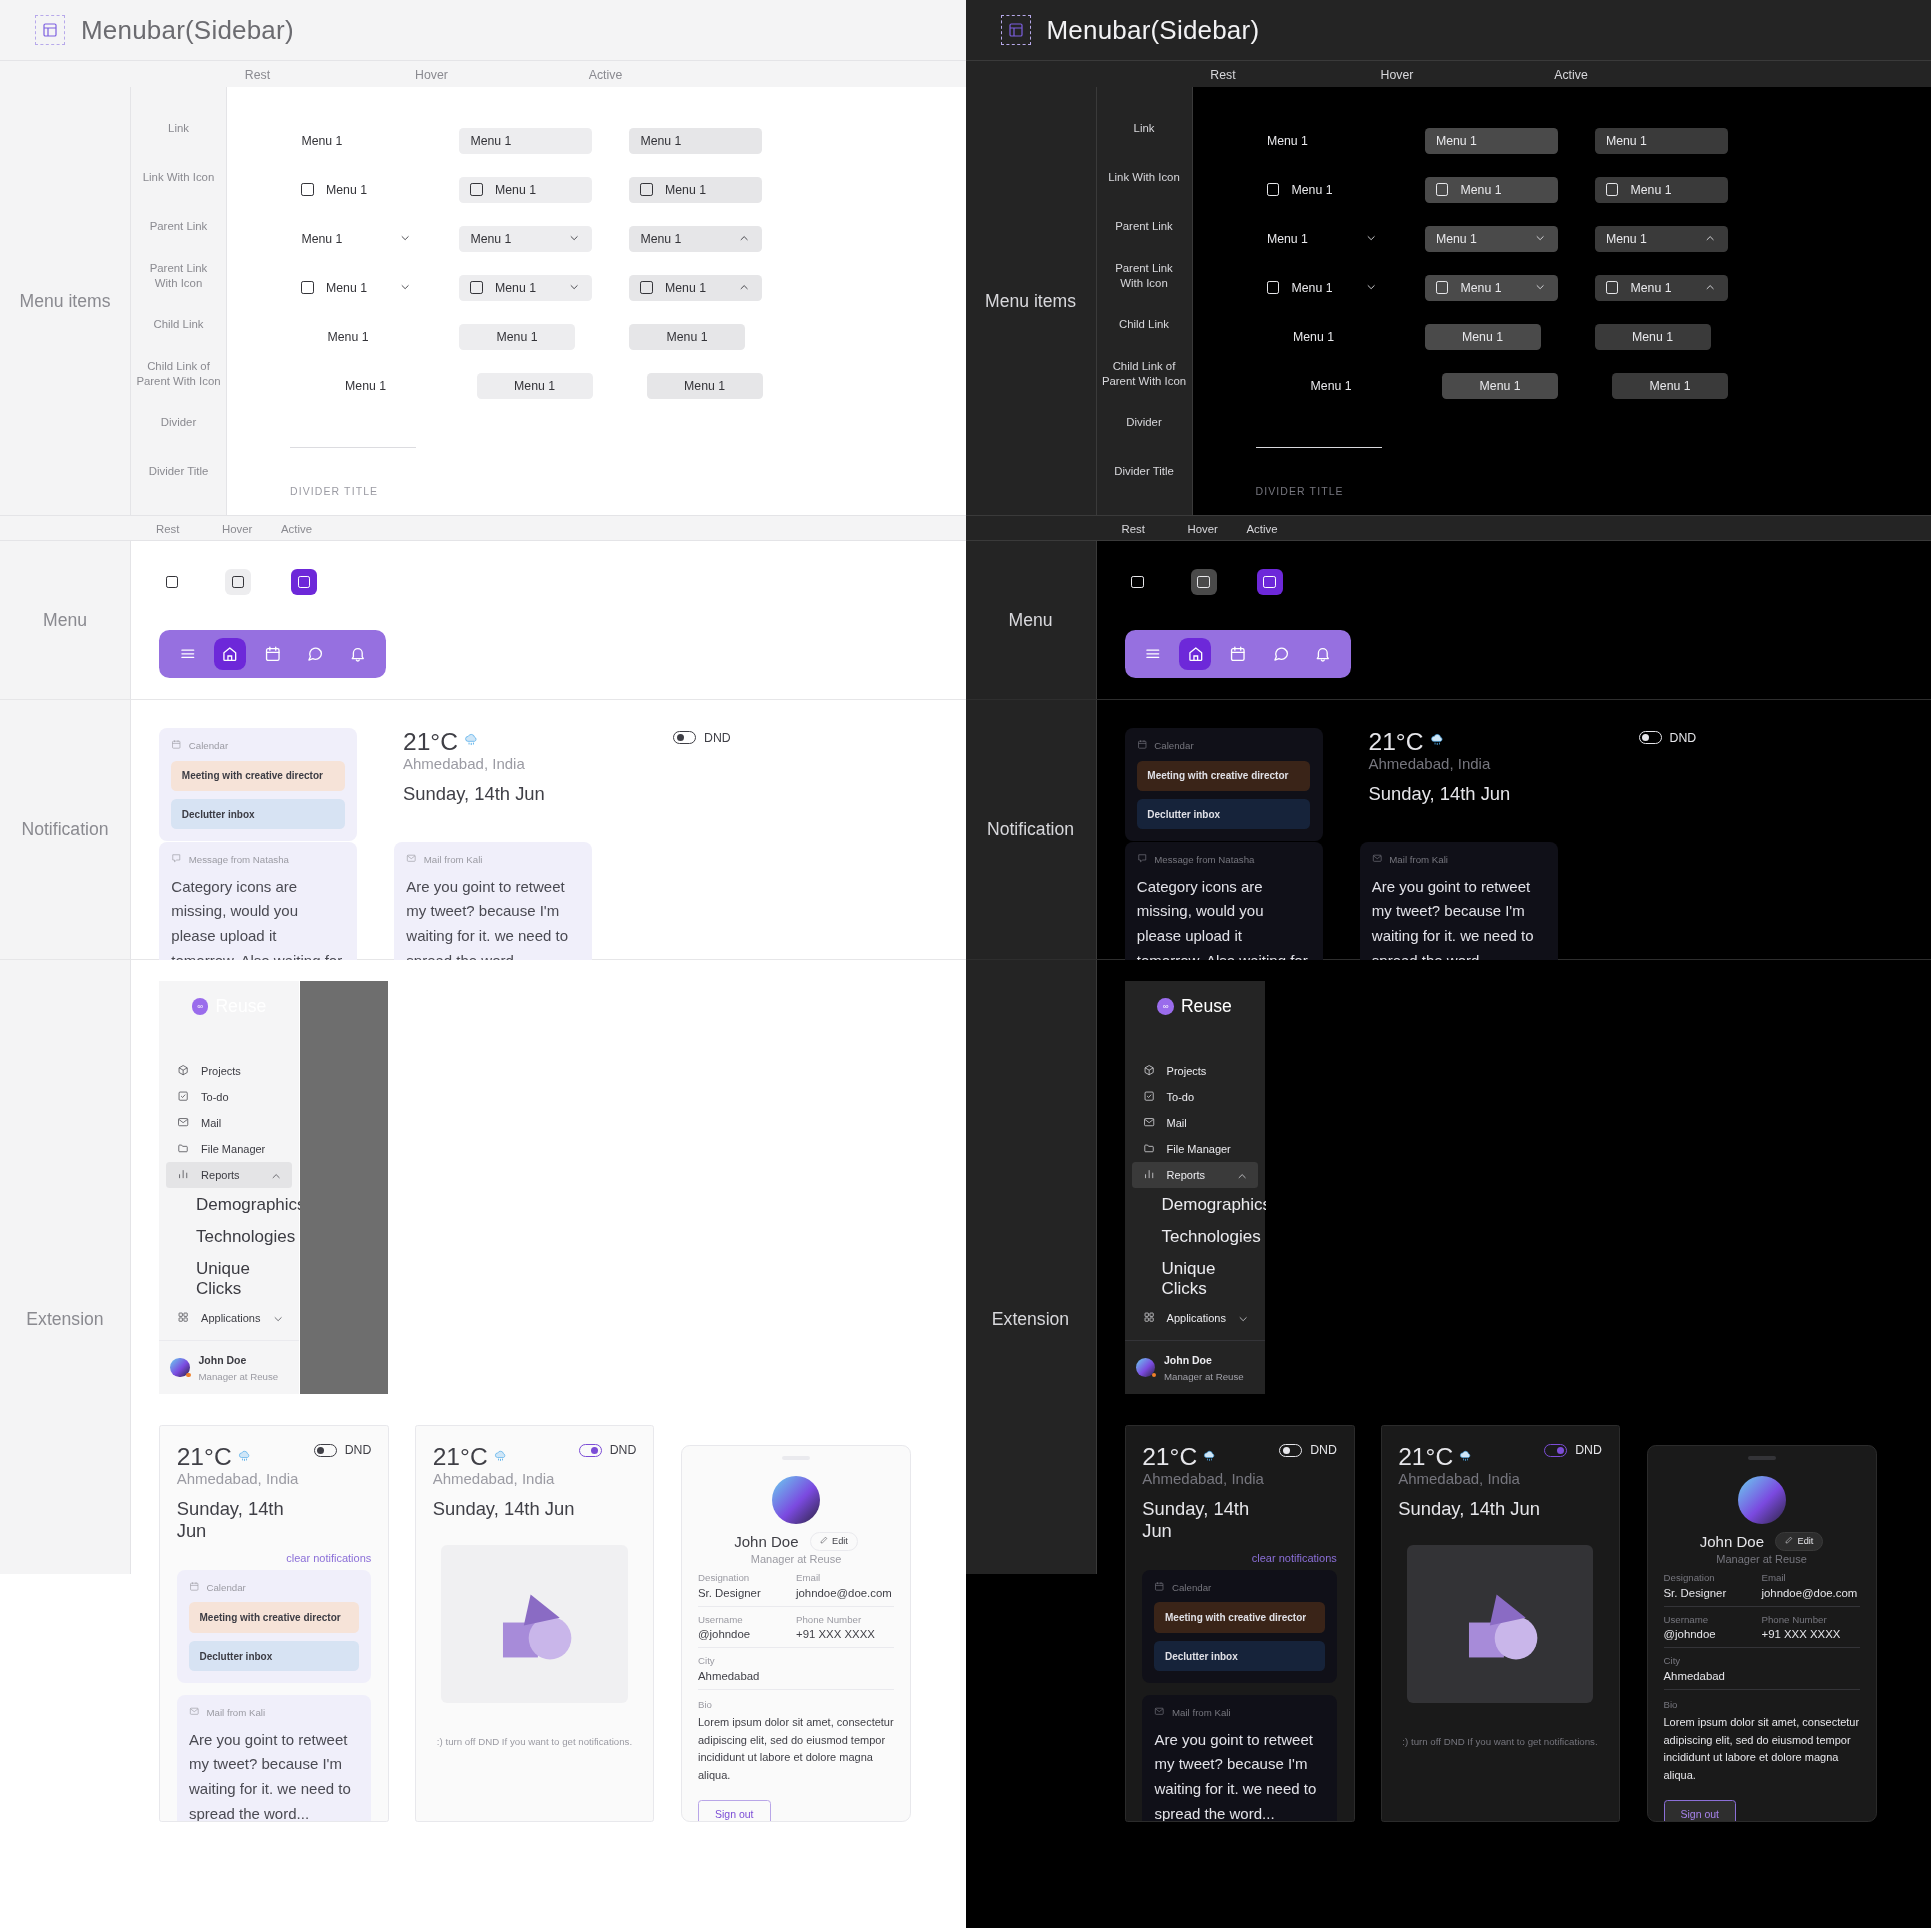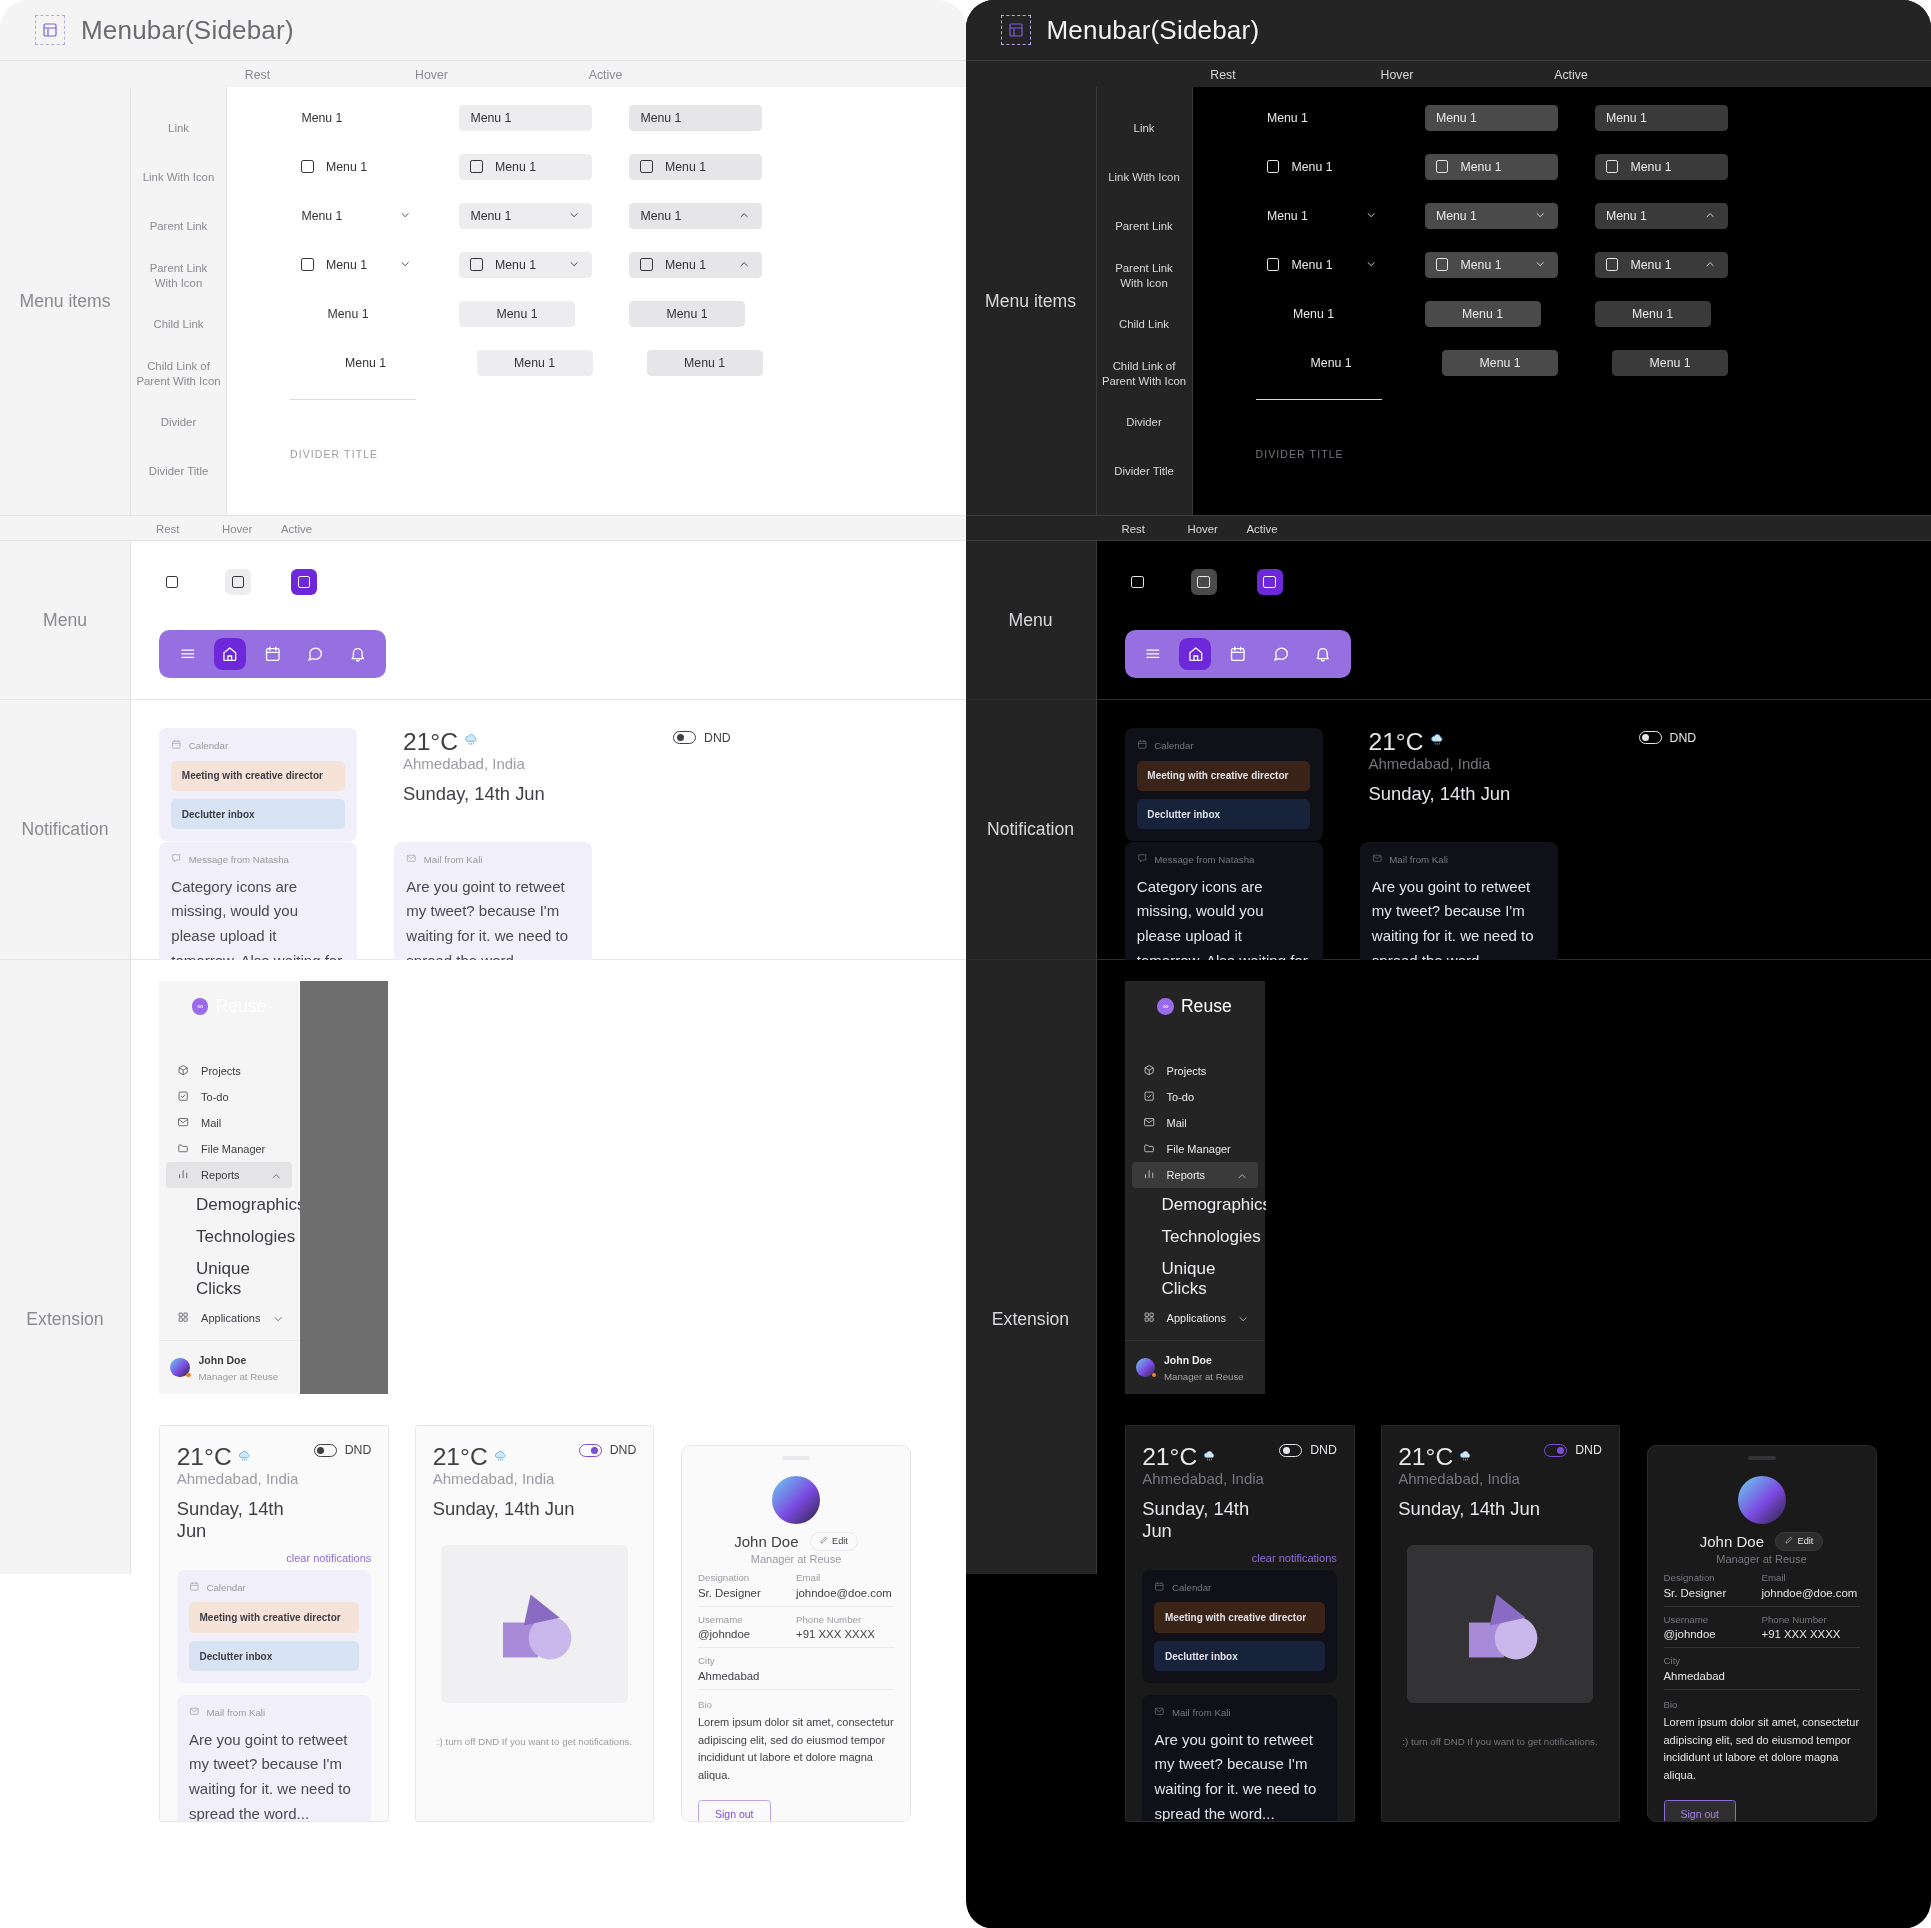--- a/index.html
+++ b/index.html
@@ -3,21 +3,21 @@
 <meta charset="utf-8">
 <style>
   * { box-sizing: border-box; margin:0; padding:0; }
   html,body { width:1931px; height:1929px; }
   body {
     font-family: "Liberation Sans", sans-serif;
     background:#fff;
     overflow:hidden;
   }
   .page { position:relative; width:1931px; height:1929px; display:flex; }
-  .theme { position:relative; width:966px; height:1929px; overflow:hidden;border-radius:28px; }
+  .theme { position:relative; width:966px; height:1929px; overflow:hidden; }
 
   
   .light {
     --bg:#ffffff;
     --shell:#f4f4f5;
     --rail:#f4f4f5;
     --rail-line:#e4e4e7;
     --label:#8a8a90;
     --title:#6b6b70;
     --text:#3f3f46;
@@ -112,21 +112,21 @@
     border-left:0.9px solid var(--rail-line); border-right:0.9px solid var(--rail-line);
   }
   .row-label {
     font-size:11.4px; color:var(--label); text-align:center;
     display:flex; align-items:center; justify-content:center;
     line-height:1.35; padding:0 5.3px;
   }
   .cells-col { flex:1; background:var(--bg); position:relative; }
 
   .mrow { position:relative; }
-  .cell { position:absolute; top:0; height:100%; display:flex; align-items:flex-start; }
+  .cell { position:absolute; top:0; height:100%; display:flex; align-items:flex-end; }
 
   
   .pill {
     display:flex; align-items:center; gap:12.3px;
     height:26px; border-radius:4.4px; padding:0 11.4px;
     font-size:12.3px; color:var(--menutext); width:133px;
   }
   .pill.rest { background:transparent; }
   .pill.hover { background:var(--hover); }
   .pill.active { background:var(--active); }

